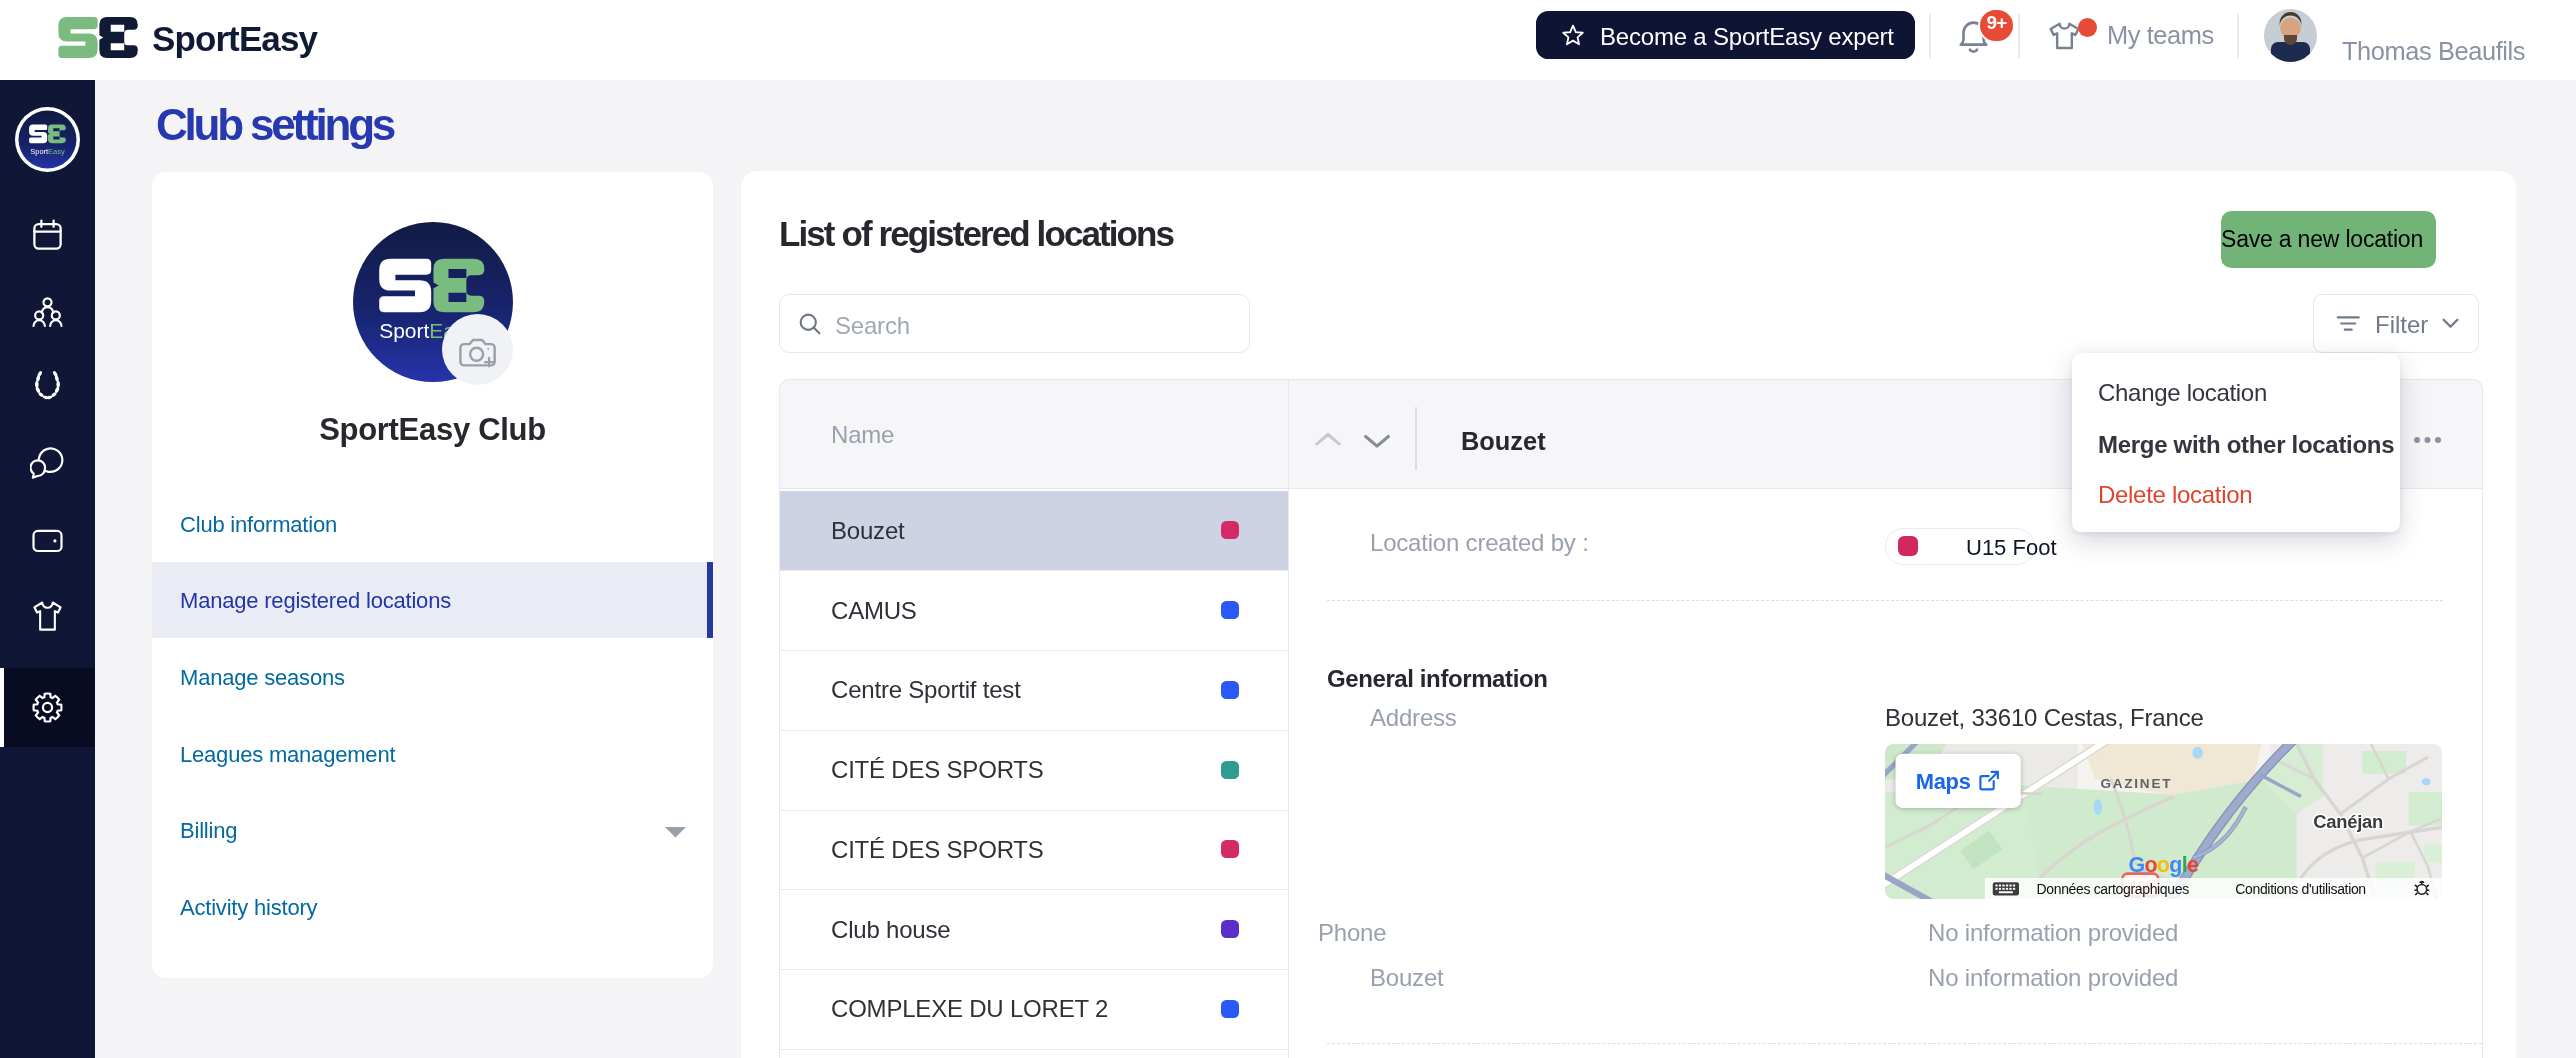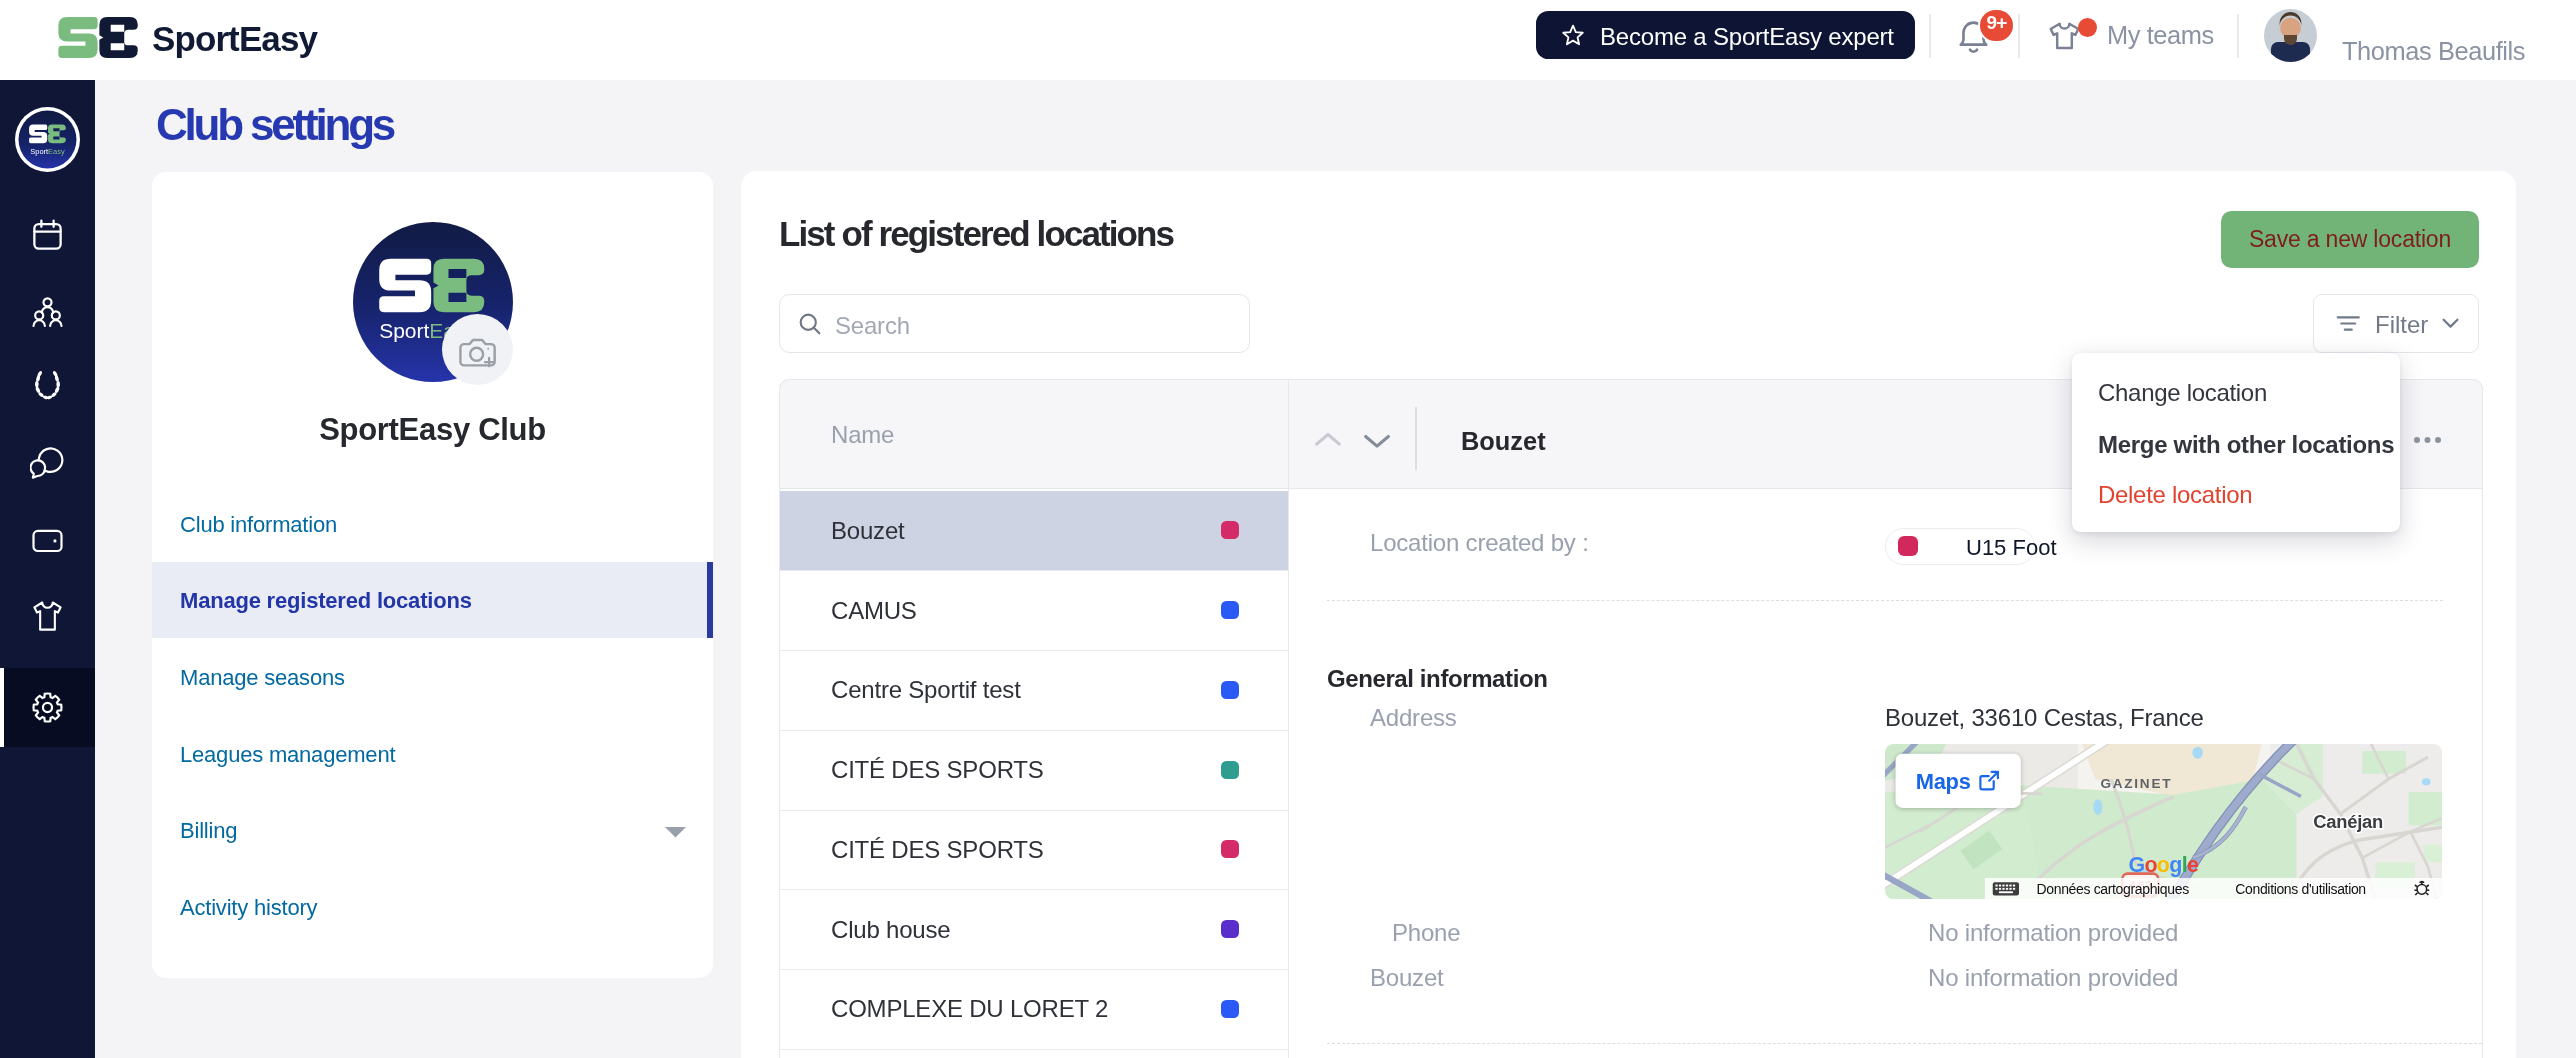--- a/index.html
+++ b/index.html
@@ -12,21 +12,21 @@
   .icn{left:30px;width:35px;height:35px;}
   h1.title{left:156px;top:100px;margin:0;font-size:44px;letter-spacing:-3.2px;color:#2639b0;font-weight:bold;}
   
   #clubcard{left:152px;top:172px;width:561px;height:806px;background:#fff;border-radius:14px;}
   #clubname{left:152px;top:412px;width:561px;text-align:center;font-size:31px;font-weight:600;color:#26282e;letter-spacing:-0.3px;}
   .mitem{left:180px;width:526px;font-size:22px;color:#0369a1;letter-spacing:-0.2px;}
   #activeitem{left:152px;top:562px;width:561px;height:76px;background:#e9ecf5;border-right:6.1px solid #273a9e;box-sizing:border-box;}
   
   #bigcard{left:741px;top:171px;width:1775px;height:964px;background:#fff;border-radius:16px;}
   #listtitle{left:779px;top:214px;font-size:35px;font-weight:bold;color:#26282e;letter-spacing:-1.9px;}
-  #savebtn{left:2221px;top:211px;width:258px;height:57px;background:#72b478;border-radius:10.5px;color:#7f1d1d;font-size:23px;line-height:57px;text-align:center;letter-spacing:-0.2px;}
+  #savebtn{left:2221px;top:211px;width:215px;height:57px;background:#72b478;border-radius:10.5px;color:#000000;font-size:23px;line-height:57px;text-align:left;letter-spacing:-0.2px;}
   #searchbox{left:779px;top:294px;width:471px;height:59px;border:1.8px solid #e4e6eb;border-radius:10.5px;box-sizing:border-box;background:#fff;}
   #searchph{left:835px;top:312px;font-size:24px;color:#a2a8b3;letter-spacing:-0.2px;}
   #filterbtn{left:2313px;top:294px;width:166px;height:59px;border:1.8px solid #e4e6eb;border-radius:8.8px;box-sizing:border-box;background:#fff;}
   #filtertxt{left:2375px;top:311px;font-size:24px;color:#717a89;}
   
   #tablewrap{left:779px;top:379px;width:1704px;height:679px;border:0.9px solid #e7e8ec;border-bottom:none;border-radius:10.5px 10.5px 0 0;box-sizing:border-box;background:#fff;}
   #thead{left:779px;top:379px;width:1704px;height:110px;background:#f6f6f8;border-radius:10.5px 10.5px 0 0;border:0.9px solid #e7e8ec;border-bottom:0.9px solid #e7e8ec;box-sizing:border-box;}
   #colsep{left:1288px;top:379px;width:0.9px;height:679px;background:#e7e8ec;}
   .rowname{left:831px;font-size:24px;color:#2e3138;letter-spacing:-0.2px;}
   .sq{left:1221px;width:18.4px;height:18.4px;border-radius:5.3px;}
@@ -171,21 +171,21 @@
   <circle cx="20.5" cy="23" r="7"></circle>
   <circle cx="33" cy="17" r="1" fill="#9aa0a8" stroke="none"></circle>
   <path d="M29.5 31.5 h9 M34 27 v9" stroke-width="2.4"></path>
 </svg>
 <div class="abs" id="clubname">SportEasy Club</div>
 <svg class="abs" style="left:664px;top:826px;" width="23" height="12.3" viewBox="0 0 26 14">
     <path d="M1 1 H25 L13 13 Z" fill="#9aa0ab"></path>
   </svg>
 <div class="abs mitem" style="top:512px;">Club information</div>
 <div class="abs" id="activeitem"></div>
-<div class="abs mitem" style="top:588px;color:#2336a8;font-weight:bold;">Manage registered locations</div>
+<div class="abs mitem" style="top:588px;color:#2336a8;">Manage registered locations</div>
 <div class="abs mitem" style="top:665px;">Manage seasons</div>
 <div class="abs mitem" style="top:742px;">Leagues management</div>
 <div class="abs mitem" style="top:818px;">Billing</div>
 <div class="abs mitem" style="top:895px;">Activity history</div>
 
 <div class="abs" id="bigcard"></div>
 <div class="abs" id="listtitle">List of registered locations</div>
 <div class="abs" id="savebtn">Save a new location</div>
 <div class="abs" id="searchbox"></div>
 <svg class="abs" style="left:796px;top:310px;" width="28" height="28" viewBox="0 0 24 24" fill="none" stroke="#6f7684" stroke-width="1.8" stroke-linecap="round">
@@ -337,21 +337,21 @@
   </g>
 
   <rect x="12" y="11" width="143" height="62" rx="8" fill="#ffffff" filter="drop-shadow(0 1px 3px rgba(0,0,0,0.25))"></rect>
   <text x="35" y="51" font-family="Liberation Sans" font-size="25" font-weight="bold" fill="#1a66e8" letter-spacing="-0.3">Maps</text>
   <g transform="translate(107,30) scale(0.95)" stroke="#1a66e8" fill="none" stroke-width="2.6" stroke-linejoin="round" stroke-linecap="round">
     <path d="M18 13 V21 a2 2 0 0 1-2 2 H4 a2 2 0 0 1-2-2 V9 a2 2 0 0 1 2-2 h8"></path>
     <path d="M15.5 2 h7.5 v7.5"></path>
     <path d="M23 2 L12.5 12.5"></path>
   </g>
 </svg>
-<div class="abs glabel" style="left:1349px;top:919px;">Phone</div>
+<div class="abs glabel" style="left:1275px;top:919px;">Phone</div>
 <div class="abs glabel" style="left:1885px;top:919px;">No information provided</div>
 <div class="abs glabel" style="left:1327px;top:964px;">Bouzet</div>
 <div class="abs glabel" style="left:1885px;top:964px;">No information provided</div>
 <div class="abs" style="left:1327px;top:1043px;width:1155px;border-top:1.8px dashed #dcdee2;"></div>
 
 <div class="abs" id="menu"></div>
 <div class="abs mnu" style="top:379px;">Change location</div>
 <div class="abs mnu" style="top:431px;font-weight:bold;">Merge with other locations</div>
 <div class="abs mnu" style="top:481px;color:#e0442f;">Delete location</div>
 

